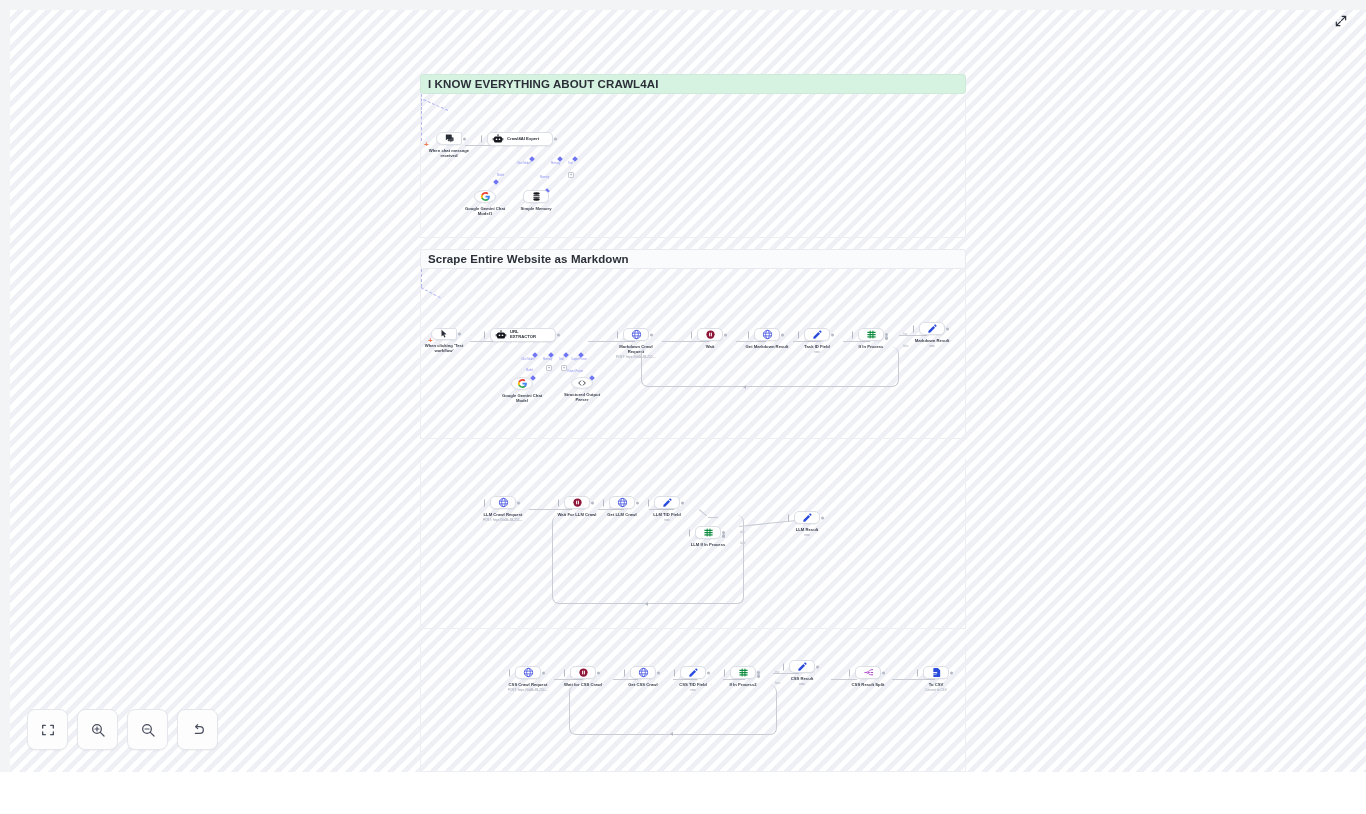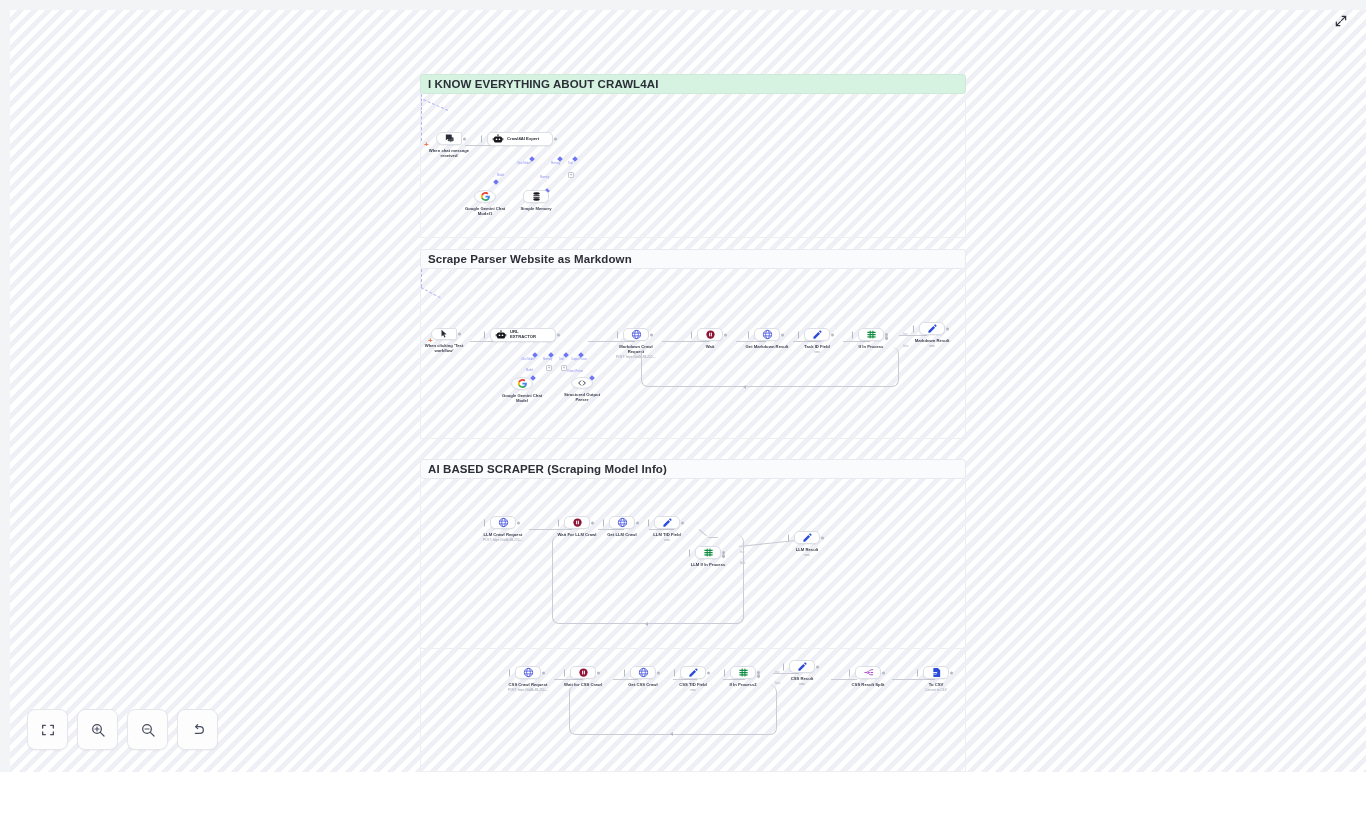--- a/index.html
+++ b/index.html
@@ -267,21 +267,21 @@
                 </svg>
               </span>
             </div>
             <div class="nlabel">Simple Memory</div>
           </div>
 
         </div>
       </div>
 
       <div class="section" style="top:239px;">
-        <div class="section-header">Scrape Parser Website as Markdown</div>
+        <div class="section-header">Scrape Entire Website as Markdown</div>
         <div class="section-body" style="height:170px;">
 
           <span class="plus-orange" style="left:7px; top:68px;">+</span>
 
           <div class="line h" style="left:49px; top:72px; width:50px;"></div>
           <div class="line h" style="left:167px; top:72px; width:47px;"></div>
           <div class="line h" style="left:241px; top:72px; width:47px;"></div>
           <div class="line h" style="left:315px; top:72px; width:30px;"></div>
           <div class="line h" style="left:372px; top:72px; width:28px;"></div>
           <div class="line h" style="left:422px; top:72px; width:27px;"></div>
@@ -461,21 +461,20 @@
             <div class="nsub">new</div>
           </div>
 
           <div class="loop" style="left:220px; top:78px; width:258px; height:40px; border-top:none; border-right:1px solid #c9ccd4;"></div>
           <div class="loop-arrow" style="left:322px; top:115.5px;"></div>
 
         </div>
       </div>
 
       <div class="section" style="top:449px;">
-        <div class="section-header">AI BASED SCRAPER (Scraping Model Info)</div>
         <div class="section-body" style="height:170px;">
 
           <div class="line h" style="left:108px; top:50px; width:43px;"></div>
           <div class="line h" style="left:177px; top:50px; width:26px;"></div>
           <div class="line h" style="left:228px; top:50px; width:25px;"></div>
           <div class="line h" style="left:278px; top:50px; width:10px; transform:rotate(40deg); transform-origin:left center;"></div>
           <div class="line h" style="left:287px; top:58px; width:10px;"></div>
 
           <div class="node" style="left:82px; top:37px;">
             <div class="nbox">

